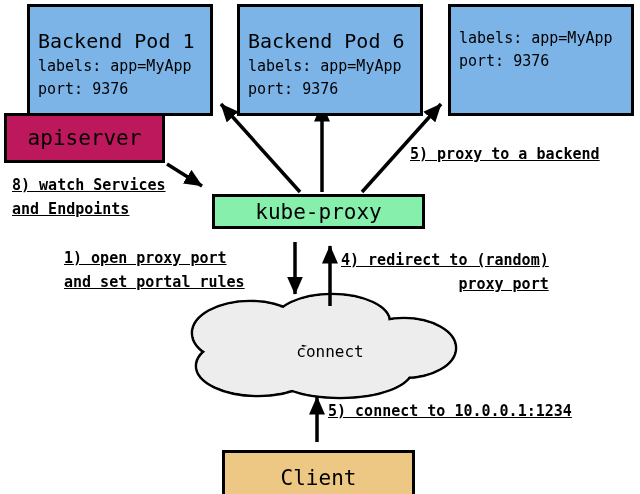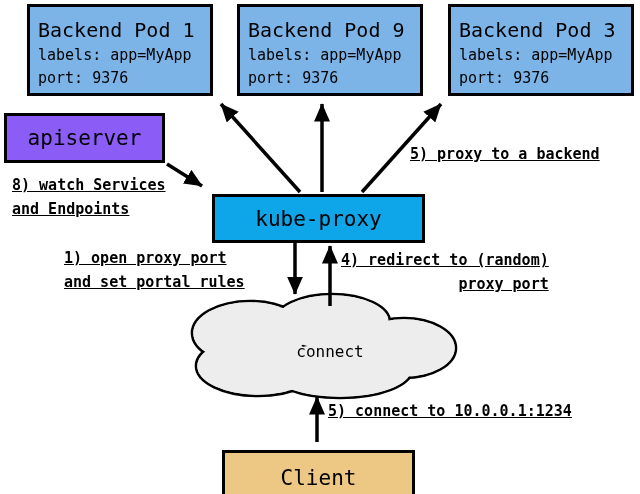--- a/index.html
+++ b/index.html
@@ -18,44 +18,44 @@
     width: 640px; height: 494px;
     pointer-events: none;
   }
   .box {
     position: absolute;
     box-sizing: border-box;
     border: 3px solid #000000;
   }
   .pod {
     width: 186px;
-    height: 92px;
+    height: 112px;
     top: 4px;
     background: #7cb4e8;
-    padding: 9px 8px;
+    padding: 20px 8px;
   }
   .pod-title {
     font-size: 20px;
     line-height: 28px;
     white-space: nowrap;
   }
   .pod-line {
     font-size: 15px;
     line-height: 23px;
     white-space: nowrap;
   }
   .node-label {
     display: flex;
     align-items: center;
     justify-content: center;
     font-size: 21px;
     white-space: nowrap;
   }
-  #apiserver-box { left: 4px;  top: 113px; width: 161px; height: 50px; background: #8b5cf6; }
-  #kubeproxy-box { left: 212px; top: 194px; width: 213px; height: 49px; background: #0ea5e9; }
+  #apiserver-box { left: 4px;  top: 113px; width: 161px; height: 50px; background: #be185d; }
+  #kubeproxy-box { left: 212px; top: 194px; width: 213px; height: 35px; background: #86efac; }
   #client-box    { left: 222px; top: 443px; width: 193px; height: 56px; background: #edc884; margin-top: 7px; }
   .step {
     position: absolute;
     font-size: 15px;
     font-weight: bold;
     line-height: 24px;
     white-space: pre-line;
     text-decoration: underline;
   }
   #step1 { left: 12px;  top: 173px; }
@@ -112,27 +112,26 @@
     </g>
   </svg>
 
   <div class="box pod" style="left:27px">
     <div class="pod-title">Backend Pod 1</div>
     <div class="pod-line">labels: app=MyApp</div>
     <div class="pod-line">port: 9376</div>
   </div>
 
   <div class="box pod" style="left:237px">
-    <div class="pod-title">Backend Pod 9</div>
+    <div class="pod-title">Backend Pod 6</div>
     <div class="pod-line">labels: app=MyApp</div>
     <div class="pod-line">port: 9376</div>
   </div>
 
   <div class="box pod" style="left:448px">
-    <div class="pod-title">Backend Pod 3</div>
     <div class="pod-line">labels: app=MyApp</div>
     <div class="pod-line">port: 9376</div>
   </div>
 
   <div id="apiserver-box" class="box node-label">
     <span>apiserver</span>
   </div>
 
   <div id="kubeproxy-box" class="box node-label">
     <span>kube-proxy</span>

